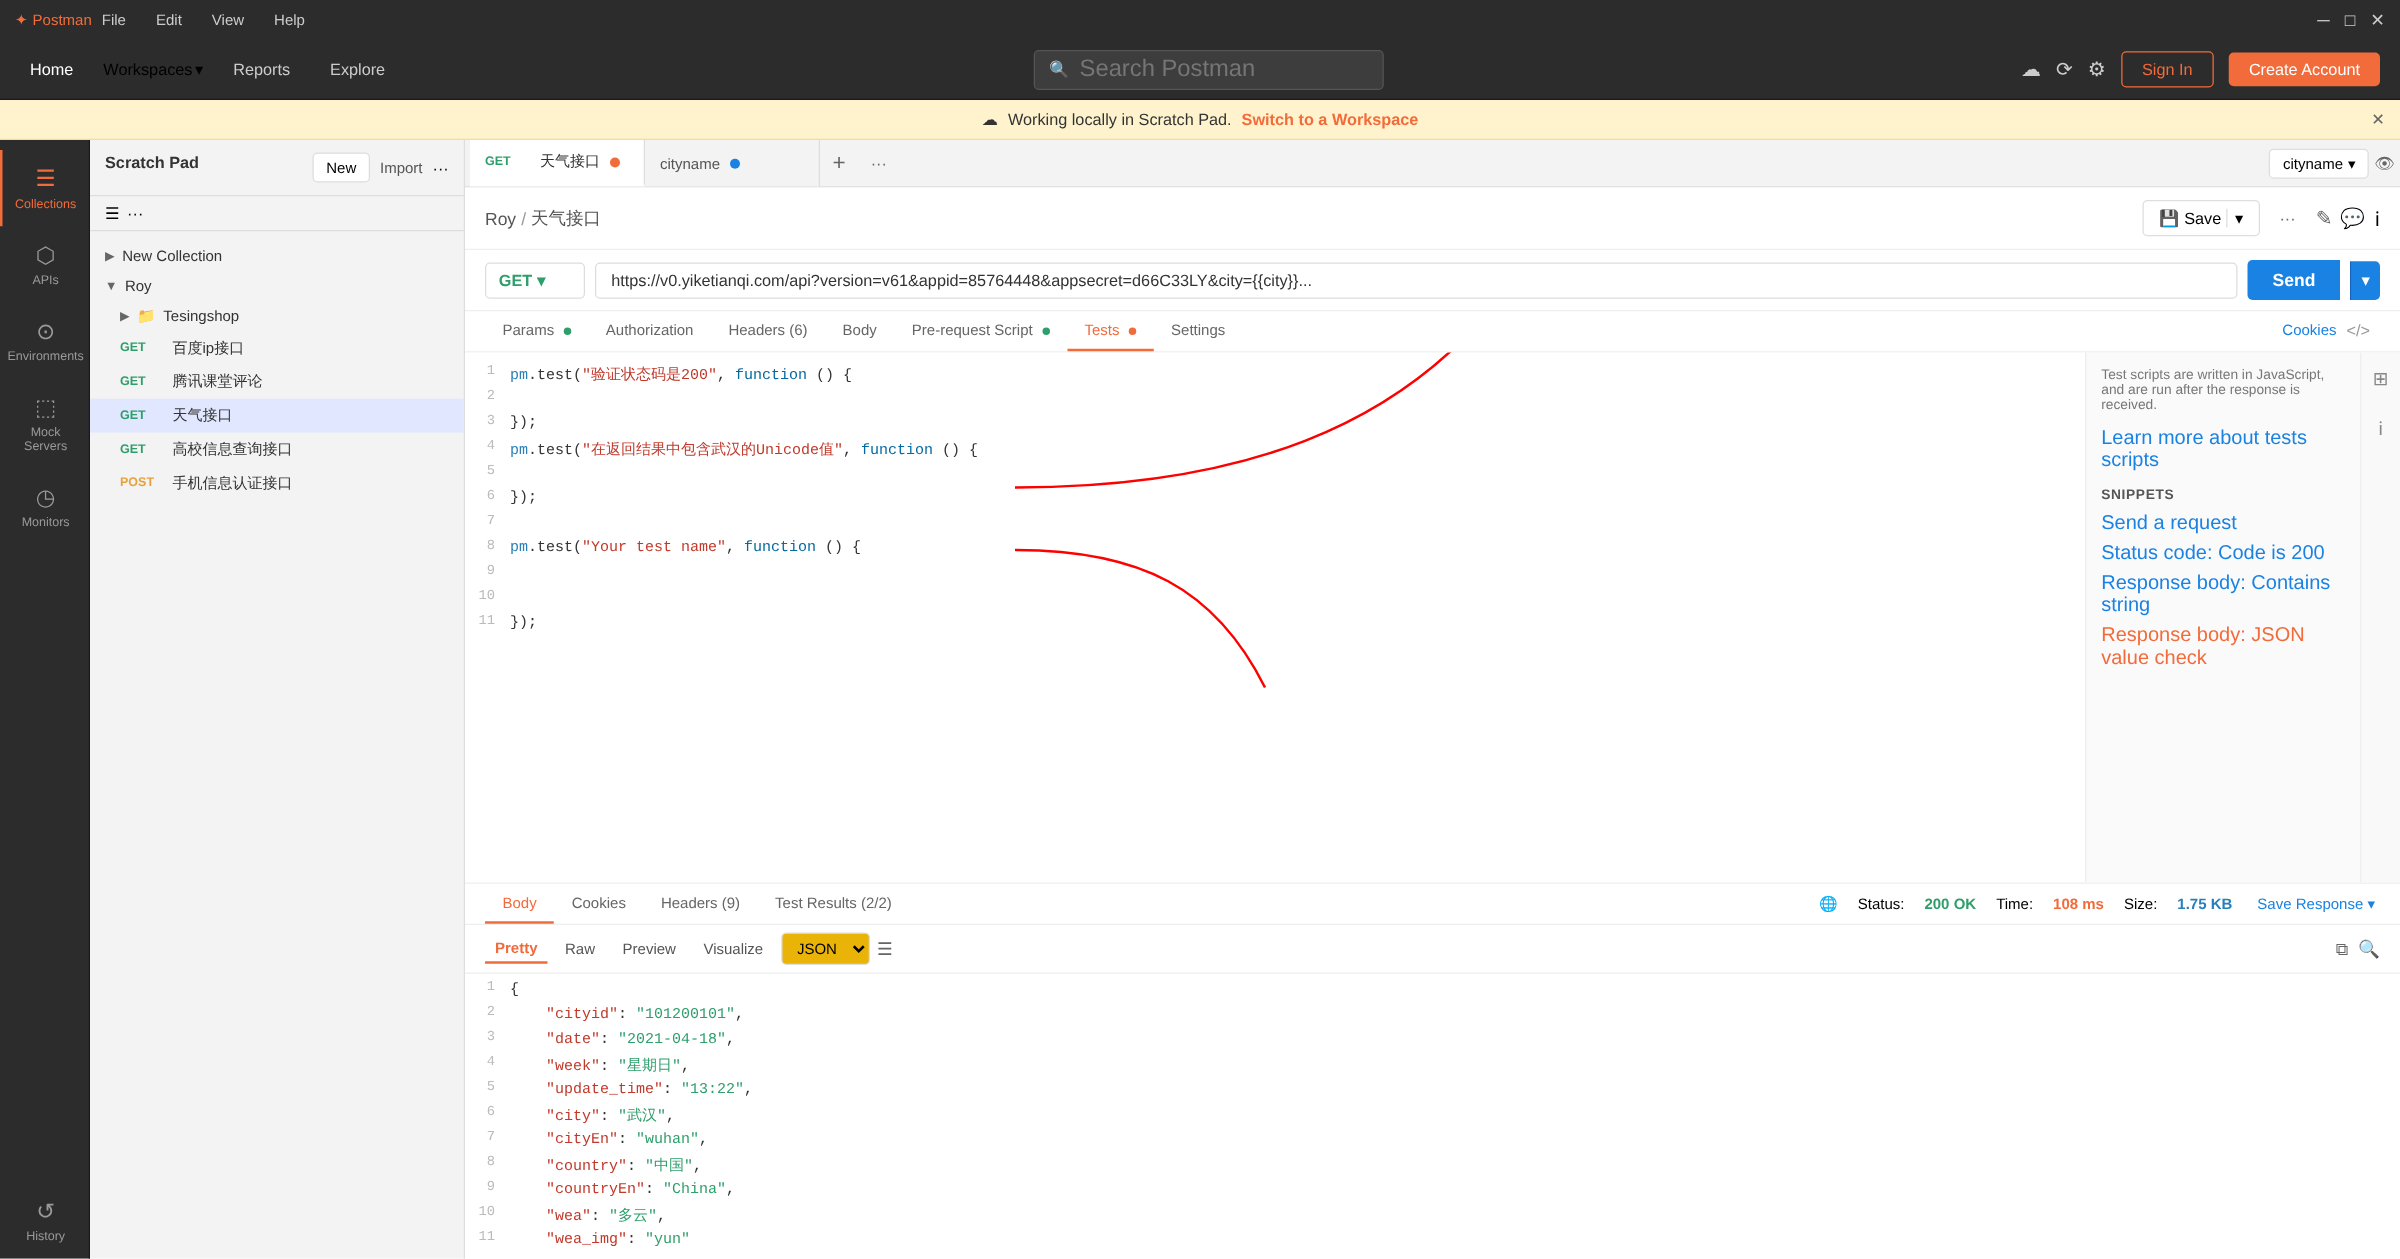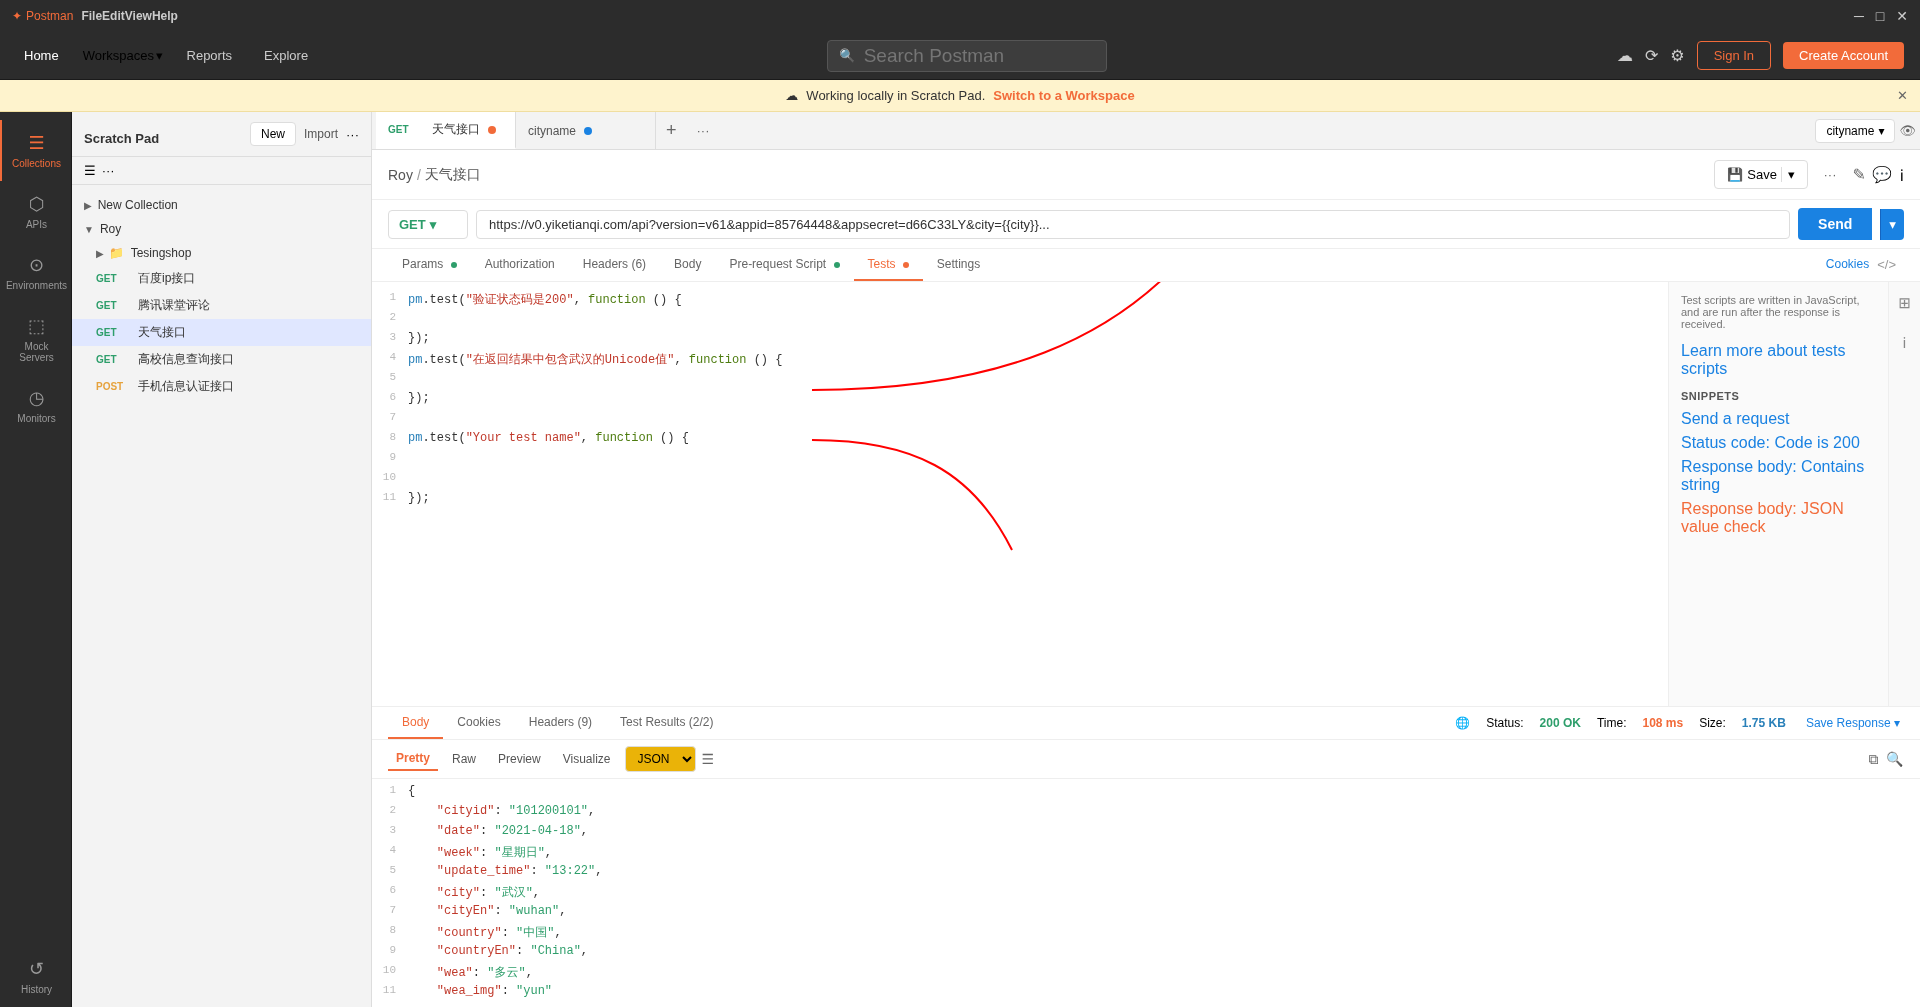--- a/index.html
+++ b/index.html
@@ -6,21 +6,21 @@
     body { font-family: -apple-system, BlinkMacSystemFont, 'Segoe UI', sans-serif; font-size: 13px; background: #fff; overflow: hidden; }
     
     
     .title-bar {
       display: flex; align-items: center; justify-content: space-between;
       background: #2c2c2c; height: 32px; padding: 0 12px;
       -webkit-app-region: drag;
     }
     .title-bar-left { display: flex; align-items: center; gap: 8px; }
     .title-bar-logo { color: #f26b3a; font-size: 12px; display: flex; align-items: center; gap: 4px; }
-    .title-bar-menu { display: flex; gap: 0; font-weight: bold; }
+    .title-bar-menu { display: flex; gap: 24px; }
     .title-bar-menu span { color: #ccc; font-size: 12px; cursor: pointer; }
     .title-bar-controls { display: flex; gap: 12px; }
     .title-bar-btn { color: #ccc; font-size: 14px; cursor: pointer; background: none; border: none; }
     
     
     .nav-bar {
       display: flex; align-items: center; background: #2c2c2c; height: 48px;
       padding: 0 16px; gap: 16px; border-bottom: 1px solid #1a1a1a;
     }
     .nav-item { color: #ccc; cursor: pointer; padding: 4px 8px; border-radius: 4px; font-size: 13px; }
@@ -49,21 +49,21 @@
     .main-layout { display: flex; height: calc(100vh - 112px); }
     
     
     .sidebar { width: 72px; background: #2c2c2c; display: flex; flex-direction: column; align-items: center; padding-top: 8px; border-right: 1px solid #1a1a1a; }
     .sidebar-item { display: flex; flex-direction: column; align-items: center; gap: 4px; padding: 12px 8px; cursor: pointer; color: #999; font-size: 10px; width: 100%; text-align: center; border-left: 2px solid transparent; }
     .sidebar-item.active { color: #f26b3a; border-left: 2px solid #f26b3a; }
     .sidebar-icon { font-size: 18px; }
     
     
     .left-panel { width: 300px; background: #f3f3f3; border-right: 1px solid #ddd; display: flex; flex-direction: column; }
-    .left-panel-header { display: flex; align-items: flex-end; justify-content: space-between; padding: 10px 12px; border-bottom: 1px solid #ddd; }
+    .left-panel-header { display: flex; align-items: flex-start; justify-content: space-between; padding: 10px 12px; border-bottom: 1px solid #ddd; }
     .left-panel-title { font-size: 13px; font-weight: 600; color: #333; }
     .left-panel-actions { display: flex; gap: 8px; align-items: center; }
     .btn-new { background: #fff; border: 1px solid #ddd; border-radius: 4px; padding: 4px 10px; font-size: 12px; cursor: pointer; }
     .btn-import { background: none; border: none; color: #555; font-size: 12px; cursor: pointer; }
     .search-bar { padding: 6px 12px; border-bottom: 1px solid #ddd; display: flex; gap: 6px; align-items: center; }
     
     
     .tree { flex: 1; overflow-y: auto; padding: 8px 0; }
     .tree-item { display: flex; align-items: center; gap: 6px; padding: 5px 12px; cursor: pointer; color: #333; font-size: 12px; }
     .tree-item.active { background: #e0e7ff; color: #333; }
@@ -114,21 +114,21 @@
     .req-tab-dot { display: inline-block; width: 6px; height: 6px; border-radius: 50%; background: #2e9e6b; margin-left: 4px; vertical-align: middle; }
     .req-tab-dot.orange { background: #f26b3a; }
     .cookies-link { margin-left: auto; color: #1a82e2; font-size: 12px; cursor: pointer; padding: 8px 0; }
     
     
     .editor-area { display: flex; flex: 1; overflow: hidden; }
     .code-panel { flex: 1; overflow: auto; font-family: 'Courier New', monospace; font-size: 12px; background: #fff; }
     .code-line { display: flex; min-height: 20px; padding: 1px 0; }
     .line-num { min-width: 36px; text-align: right; padding-right: 12px; color: #bbb; font-size: 11px; user-select: none; }
     .line-content { flex: 1; color: #333; white-space: pre; }
-    .kw-fn { color: #4d7c0f; }
+    .kw-fn { color: #0369a1; }
     .kw-str { color: #c0392b; }
     .kw-obj { color: #2980b9; }
     .kw-num { color: #e67e22; }
     
     
     .snippets-panel { width: 220px; border-left: 1px solid #eee; padding: 12px; background: #fafafa; overflow-y: auto; }
     .snippet-desc { font-size: 11px; color: #777; margin-bottom: 12px; }
     .snippet-link { display: block; color: #1a82e2; font-size: 16px; cursor: pointer; margin-bottom: 6px; text-decoration: none; }
     .snippets-header { font-size: 11px; font-weight: 600; color: #555; margin: 12px 0 8px; letter-spacing: 0.5px; text-transform: uppercase; }
     

